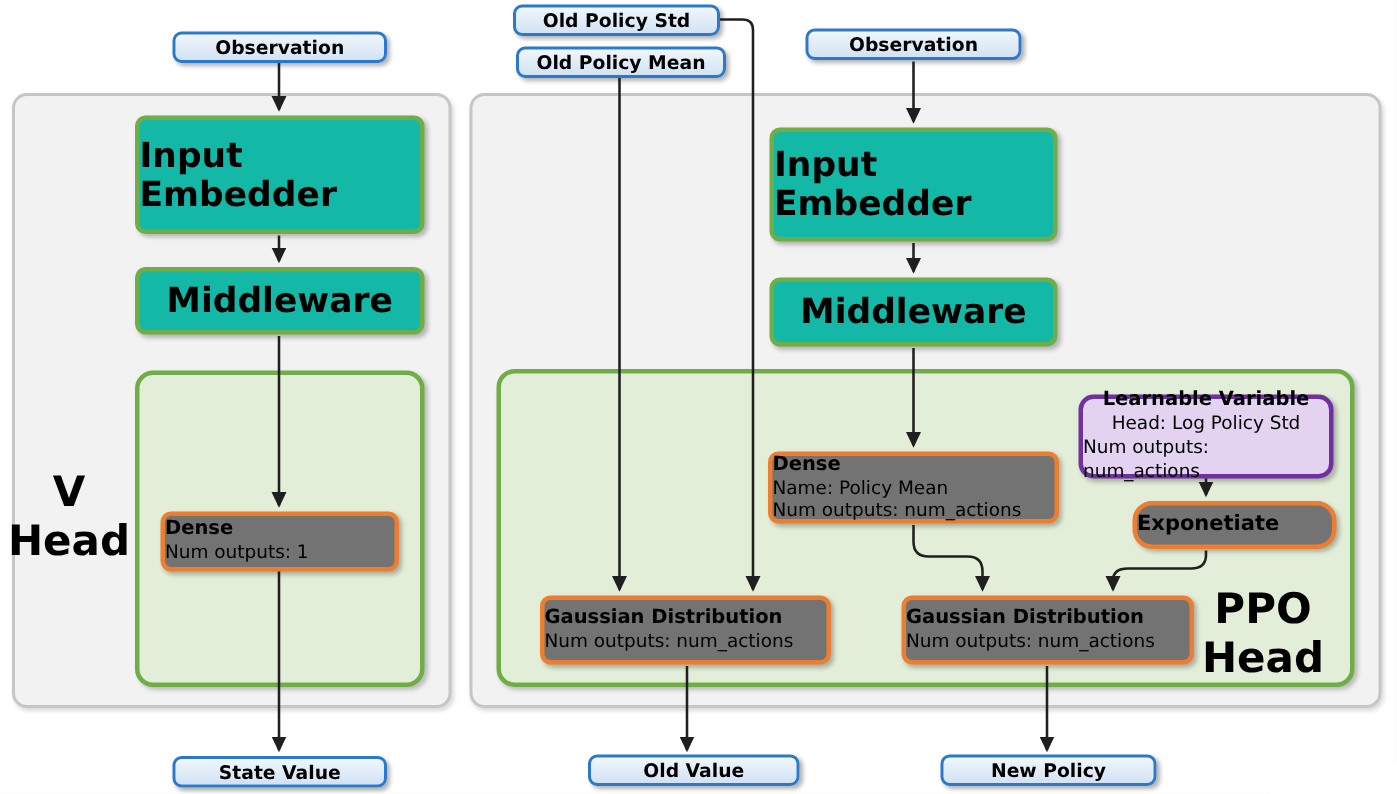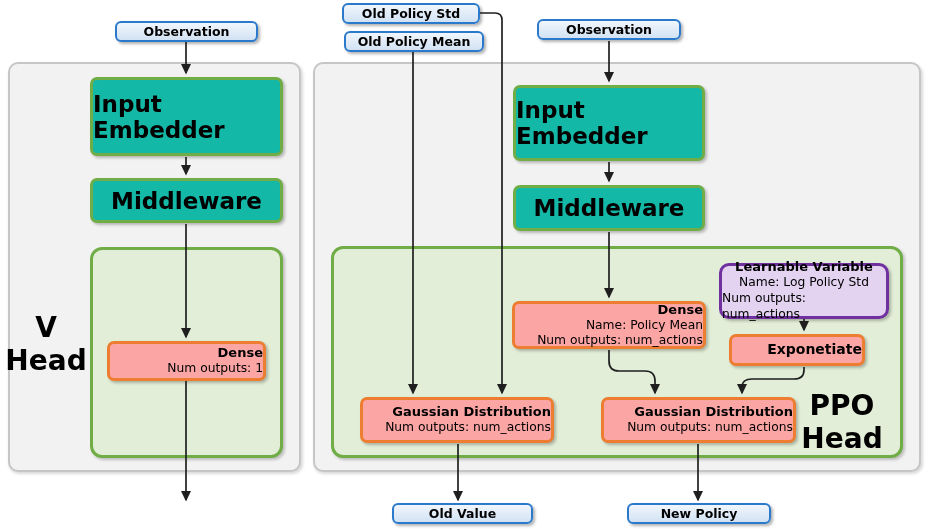--- a/index.html
+++ b/index.html
@@ -37,24 +37,24 @@
     position: absolute;
     background: linear-gradient(#f0f6fc, #d2e2f4);
     border: 2.5px solid #2a79cb;
     border-radius: 6px;
     display: flex; align-items: center; justify-content: center;
     font-weight: bold; font-size: 12.5px; color: #000;
     box-shadow: 2px 2px 3px rgba(0,0,0,0.3);
   }
   .onode {
     position: absolute;
-    background: #fca5a5;
+    background: #737373;
     border: 3px solid #ed7d31;
     border-radius: 7px;
-    display: flex; flex-direction: column; align-items: flex-end; justify-content: center;
+    display: flex; flex-direction: column; align-items: flex-start; justify-content: center;
     color: #000; line-height: 1.25;
     box-shadow: 2px 2px 3px rgba(0,0,0,0.25);
   }
   .pnode {
     position: absolute;
     background: #e3d3f0;
     border: 3px solid #7030a0;
     border-radius: 10px;
     display: flex; flex-direction: column; align-items: center; justify-content: center;
     color: #000; line-height: 1.3;
@@ -98,20 +98,23 @@
 
   <div class="gnode" style="left:90px; top:178px; width:193px; height:45px;">
     <span>Middleware</span>
   </div>
 
   <div class="onode" style="left:107px; top:341px; width:159px; height:40px;">
     <span class="title">Dense</span>
     <span class="detail">Num outputs: 1</span>
   </div>
 
+  <div class="io" style="left:115px; top:504px; width:143px; height:21px;">
+    <span>State Value</span>
+  </div>
 
   <div class="panel" style="left:313px; top:62px; width:608px; height:410px;"></div>
 
   <div class="container-box" style="left:331px; top:246px; width:572px; height:212px;"></div>
 
   <div class="big-label" style="left:797px; top:390px; width:90px;">PPO
 Head</div>
 
   <div class="io" style="left:342px; top:3px; width:138px; height:21px;">
     <span>Old Policy Std</span>
@@ -134,25 +137,25 @@
   </div>
 
   <div class="onode" style="left:512px; top:301px; width:194px; height:48px;">
     <span class="title">Dense</span>
     <span class="detail">Name: Policy Mean</span>
     <span class="detail">Num outputs: num_actions</span>
   </div>
 
   <div class="pnode" style="left:719px; top:263px; width:170px; height:56px;">
     <span class="title">Learnable Variable</span>
-    <span class="detail">Name: Log Policy Std</span>
-    <span class="detail">Num outputs: num_actions</span>
-  </div>
-
-  <div class="onode" style="left:729px; top:334px; width:136px; height:32px;">
+    <span class="detail">Head: Log Policy Std</span>
+    <span class="detail">Num outputs: num_actions</span>
+  </div>
+
+  <div class="onode" style="left:755px; top:334px; width:136px; height:32px;border-radius:13px;">
     <span class="exp-label">Exponetiate</span>
   </div>
 
   <div class="onode" style="left:360px; top:397px; width:194px; height:46px;">
     <span class="title">Gaussian Distribution</span>
     <span class="detail">Num outputs: num_actions</span>
   </div>
 
   <div class="onode" style="left:601px; top:397px; width:195px; height:46px;">
     <span class="title">Gaussian Distribution</span>

